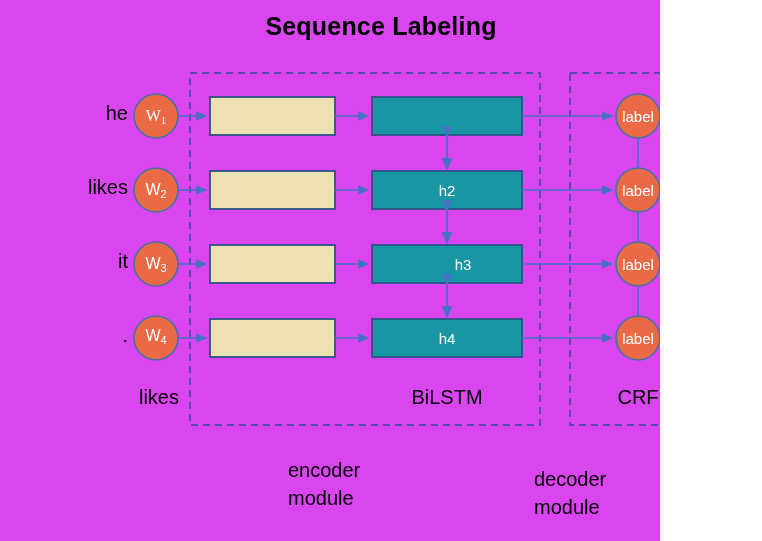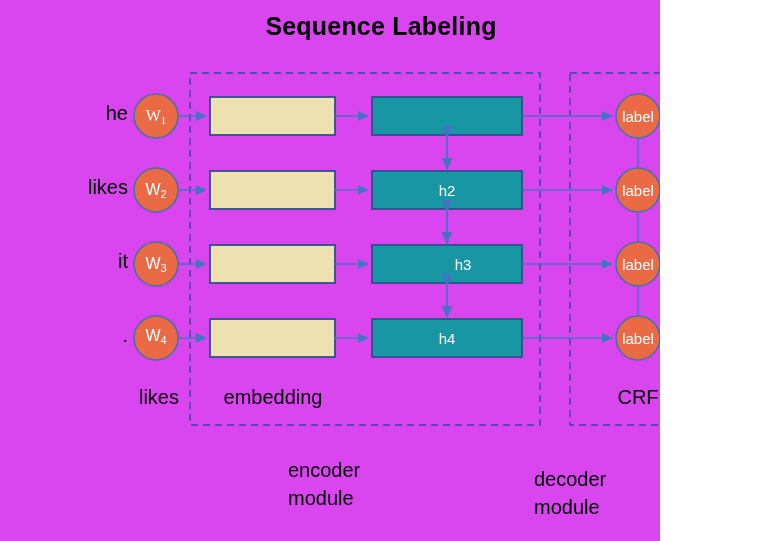--- a/index.html
+++ b/index.html
@@ -158,19 +158,19 @@
   <div class="hidden-text" style="left:372px; top:182px; width:150px;">h2</div>
   <div class="hidden-text" style="left:372px; top:256px; width:150px;padding-left:16px;">h3</div>
   <div class="hidden-text" style="left:372px; top:330px; width:150px;">h4</div>
 
   <div class="node-text" style="left:608px; top:108px; width:60px;">label</div>
   <div class="node-text" style="left:608px; top:182px; width:60px;">label</div>
   <div class="node-text" style="left:608px; top:256px; width:60px;">label</div>
   <div class="node-text" style="left:608px; top:330px; width:60px;">label</div>
 
   <div class="col-caption" style="left:129px; top:386px; width:60px;">likes</div>
-  <div class="col-caption" style="left:205px; top:386px; width:136px;">embedding</div>
+  <div class="col-caption" style="left:382px; top:386px; width:130px;">BiLSTM</div>
   <div class="col-caption" style="left:588px; top:386px; width:100px;">CRF</div>
 
   <div class="module-caption" style="left:288px; top:456px; width:150px;"><span>encoder</span><br><span>module</span></div>
   <div class="module-caption" style="left:534px; top:456px; width:150px;margin-top:9px;"><span>decoder</span><br><span>module</span></div>
 
 </div>
 
 </body></html>

